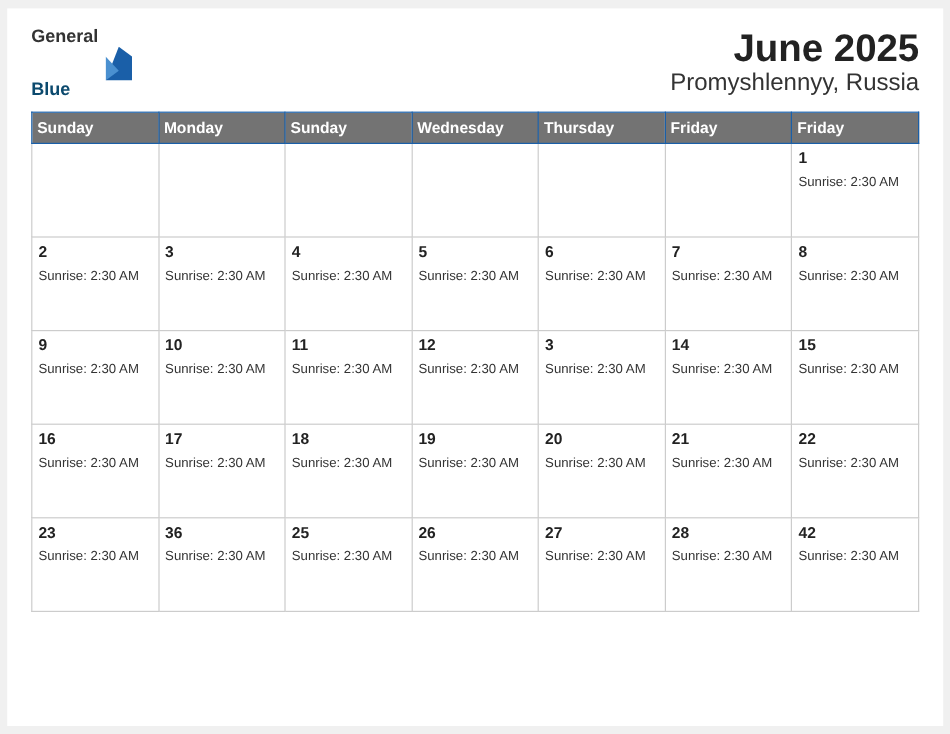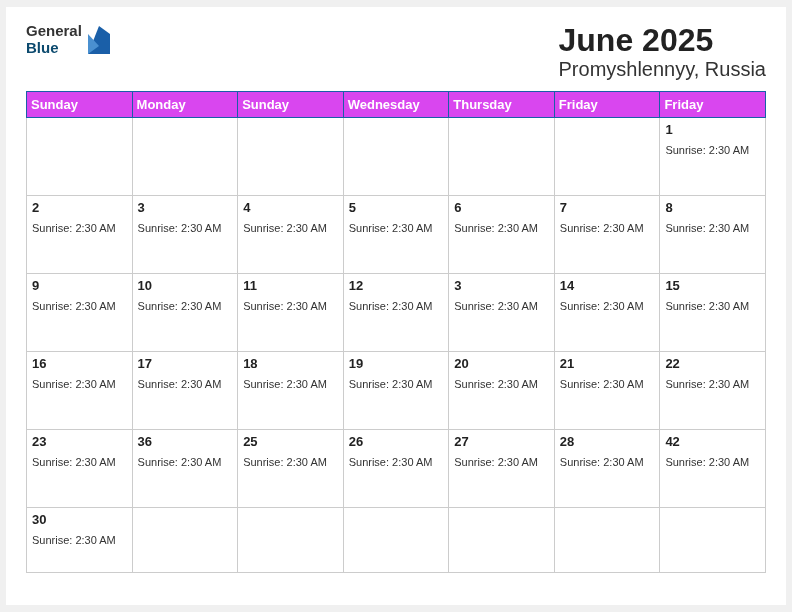--- a/index.html
+++ b/index.html
@@ -28,56 +28,57 @@
     }
     .logo {
       display: flex;
       align-items: center;
       gap: 4px;
     }
     .logo-text {
       display: flex;
       flex-direction: column;
       line-height: 1.1;
+      gap: 27px;
     }
     .logo-general {
       font-size: 15px;
       font-weight: bold;
       color: #333;
     }
     .logo-blue {
       font-size: 15px;
       font-weight: bold;
       color: #0c4a6e;
     }
     .logo-icon {
       width: 22px;
       height: 28px;
       margin-left: 2px;
     }
     .title-block {
-      text-align: left;
+      text-align: right;
     }
     .month-title {
       font-size: 32px;
       font-weight: bold;
       color: #222;
       line-height: 1.1;
     }
     .location-title {
       font-size: 20px;
       color: #333;
     }
     .calendar-table {
       width: 100%;
       border-collapse: collapse;
       table-layout: fixed;
     }
     .calendar-table th {
-      background: #d946ef;
+      background: #737373;
       color: #fff;
       font-size: 13px;
       font-weight: bold;
       padding: 5px 4px;
       text-align: left;
       border: 1px solid #1a5fa8;
     }
     .calendar-table td {
       border: 1px solid #ccc;
       vertical-align: top;
@@ -176,24 +177,15 @@
         </tr>
         <tr>
           <td><span class="day-num">23</span><span class="sunrise-text">Sunrise: 2:30 AM</span></td>
           <td><span class="day-num">36</span><span class="sunrise-text">Sunrise: 2:30 AM</span></td>
           <td><span class="day-num">25</span><span class="sunrise-text">Sunrise: 2:30 AM</span></td>
           <td><span class="day-num">26</span><span class="sunrise-text">Sunrise: 2:30 AM</span></td>
           <td><span class="day-num">27</span><span class="sunrise-text">Sunrise: 2:30 AM</span></td>
           <td><span class="day-num">28</span><span class="sunrise-text">Sunrise: 2:30 AM</span></td>
           <td><span class="day-num">42</span><span class="sunrise-text">Sunrise: 2:30 AM</span></td>
         </tr>
-        <tr class="last-row">
-          <td><span class="day-num">30</span><span class="sunrise-text">Sunrise: 2:30 AM</span></td>
-          <td class="empty-cell"></td>
-          <td class="empty-cell"></td>
-          <td class="empty-cell"></td>
-          <td class="empty-cell"></td>
-          <td class="empty-cell"></td>
-          <td class="empty-cell"></td>
-        </tr>
       </tbody>
   </table>
 </div>
 
 </body></html>

